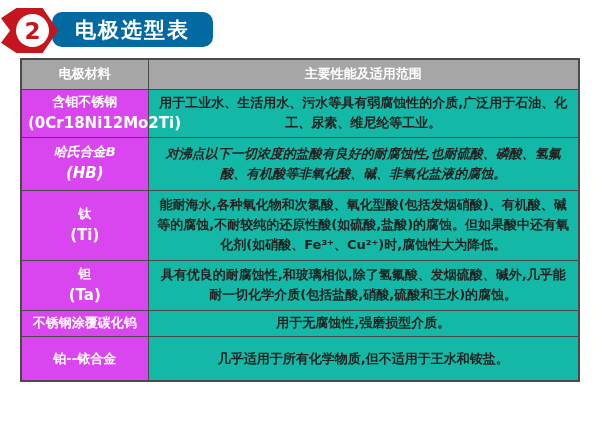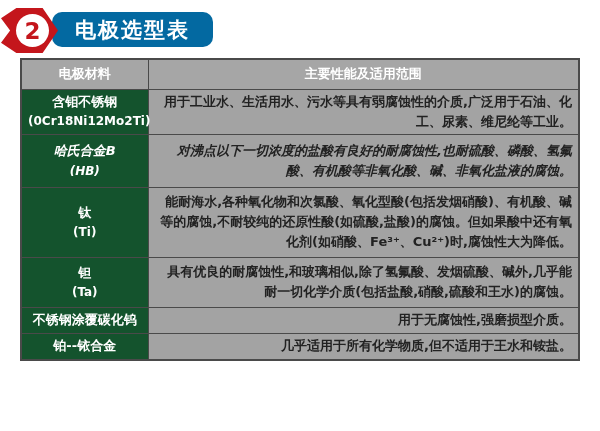--- a/index.html
+++ b/index.html
@@ -34,31 +34,31 @@
   table.sel th,table.sel td{
     border:1px solid #4a4a4a;vertical-align:middle;
     font-size:13px;font-weight:bold;line-height:1.55;
     padding:2px 6px;box-sizing:border-box;
   }
   table.sel{border:2px solid #4a4a4a;}
   col.c-mat{width:127px;}
   col.c-desc{width:431px;}
   th.hcell{background:#a6a6a6;color:#ffffff;height:30px;text-align:center;padding:2px 4px;}
   td.mat{
-    background:#14532d;color:#ffffff;text-align:center;padding:2px 3px;
+    background:#d946ef;color:#ffffff;text-align:center;padding:2px 3px;
   }
-  td.mat .sub{font-size:12px;}
-  td.desc{background:#a3a3a3;color:#222222;text-align:right;padding:2px 8px;}
+  td.mat .sub{font-size:15px;}
+  td.desc{background:#14b8a6;color:#222222;text-align:center;padding:2px 8px;}
   tr.r0 td{height:44px;}
   tr.r1 td{height:53px;font-style:italic;}
   tr.r2 td{height:67px;}
   tr.r3 td{height:70px;}
   tr.r4 td{height:50px;}
   tr.r5 td{height:26px;}
-  tr.r6 td{height:27px;}
+  tr.r6 td{height:45px;}
 </style>
 </head>
 <body>
 
 <div class="page">
 
   <div class="hdr">
     <div class="banner">
       <span>电极选型表</span>
     </div>

